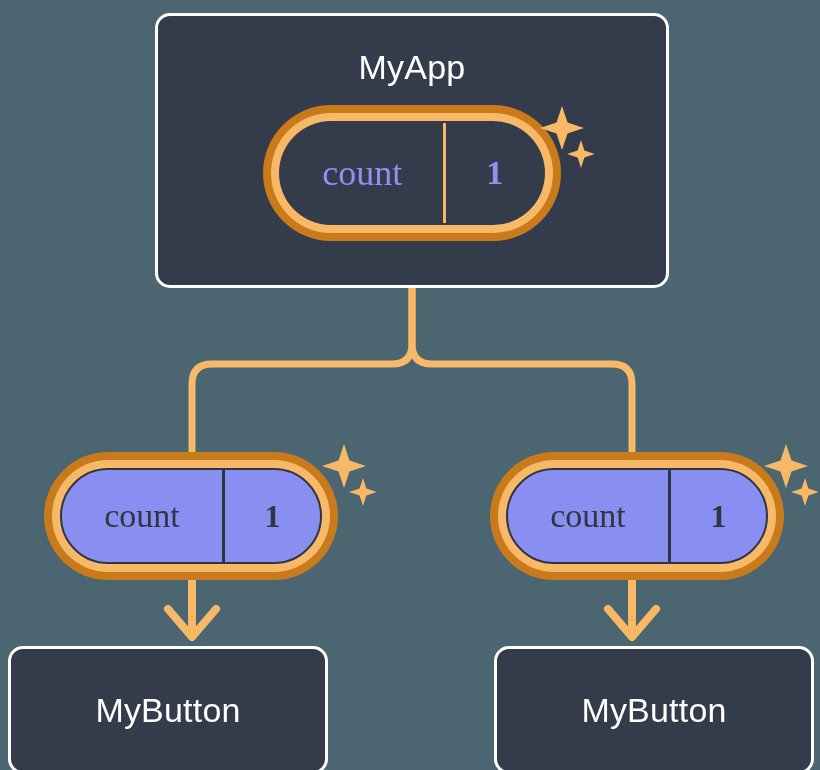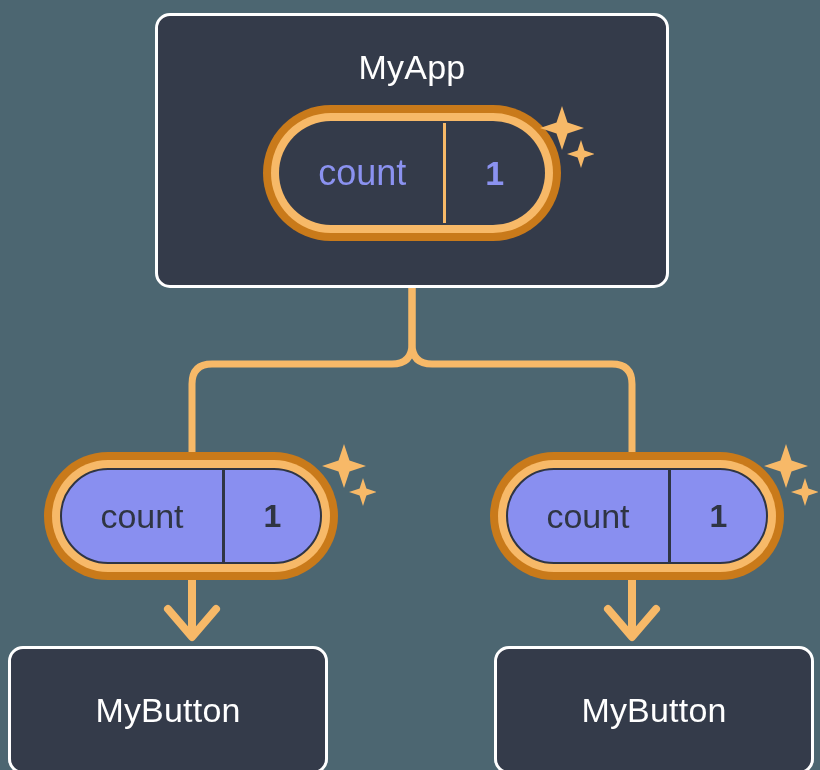--- a/index.html
+++ b/index.html
@@ -89,20 +89,21 @@
     padding: 8px;
   }
   .state-pill .pill-body {
     box-sizing: border-box;
     width: 100%;
     height: 100%;
     border-radius: 999px;
     display: flex;
     align-items: stretch;
     overflow: hidden;
+    font-family: Liberation Serif, serif;
   }
   .pill-key, .pill-val {
     display: flex;
     align-items: center;
     justify-content: center;
     box-sizing: border-box;
     line-height: 1;
     white-space: nowrap;
   }
   .pill-key { flex: 0 0 62%; font-weight: 400; }

